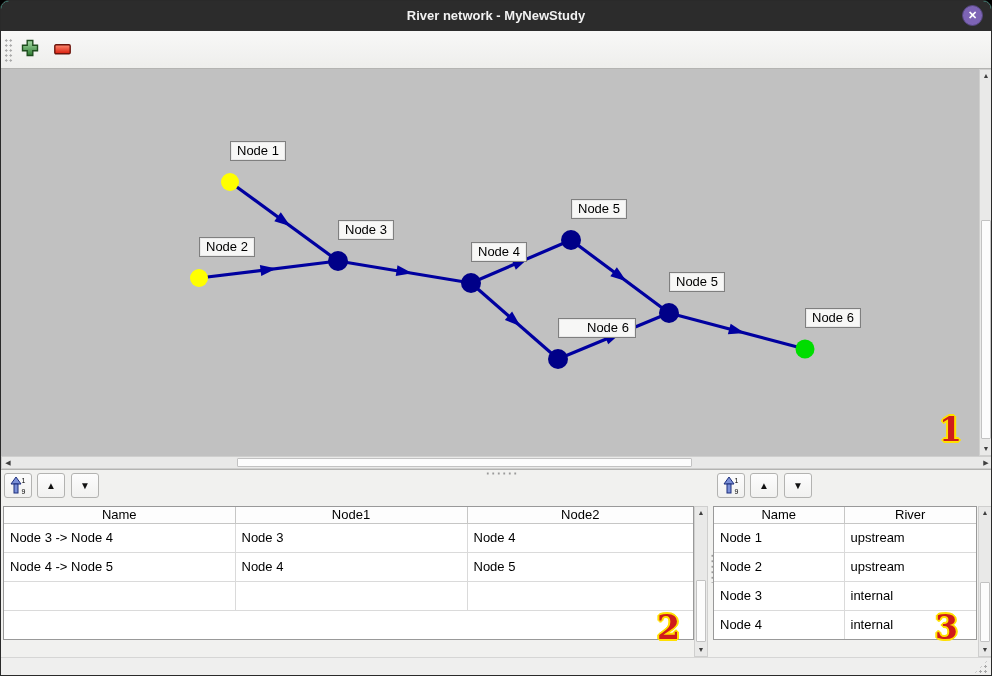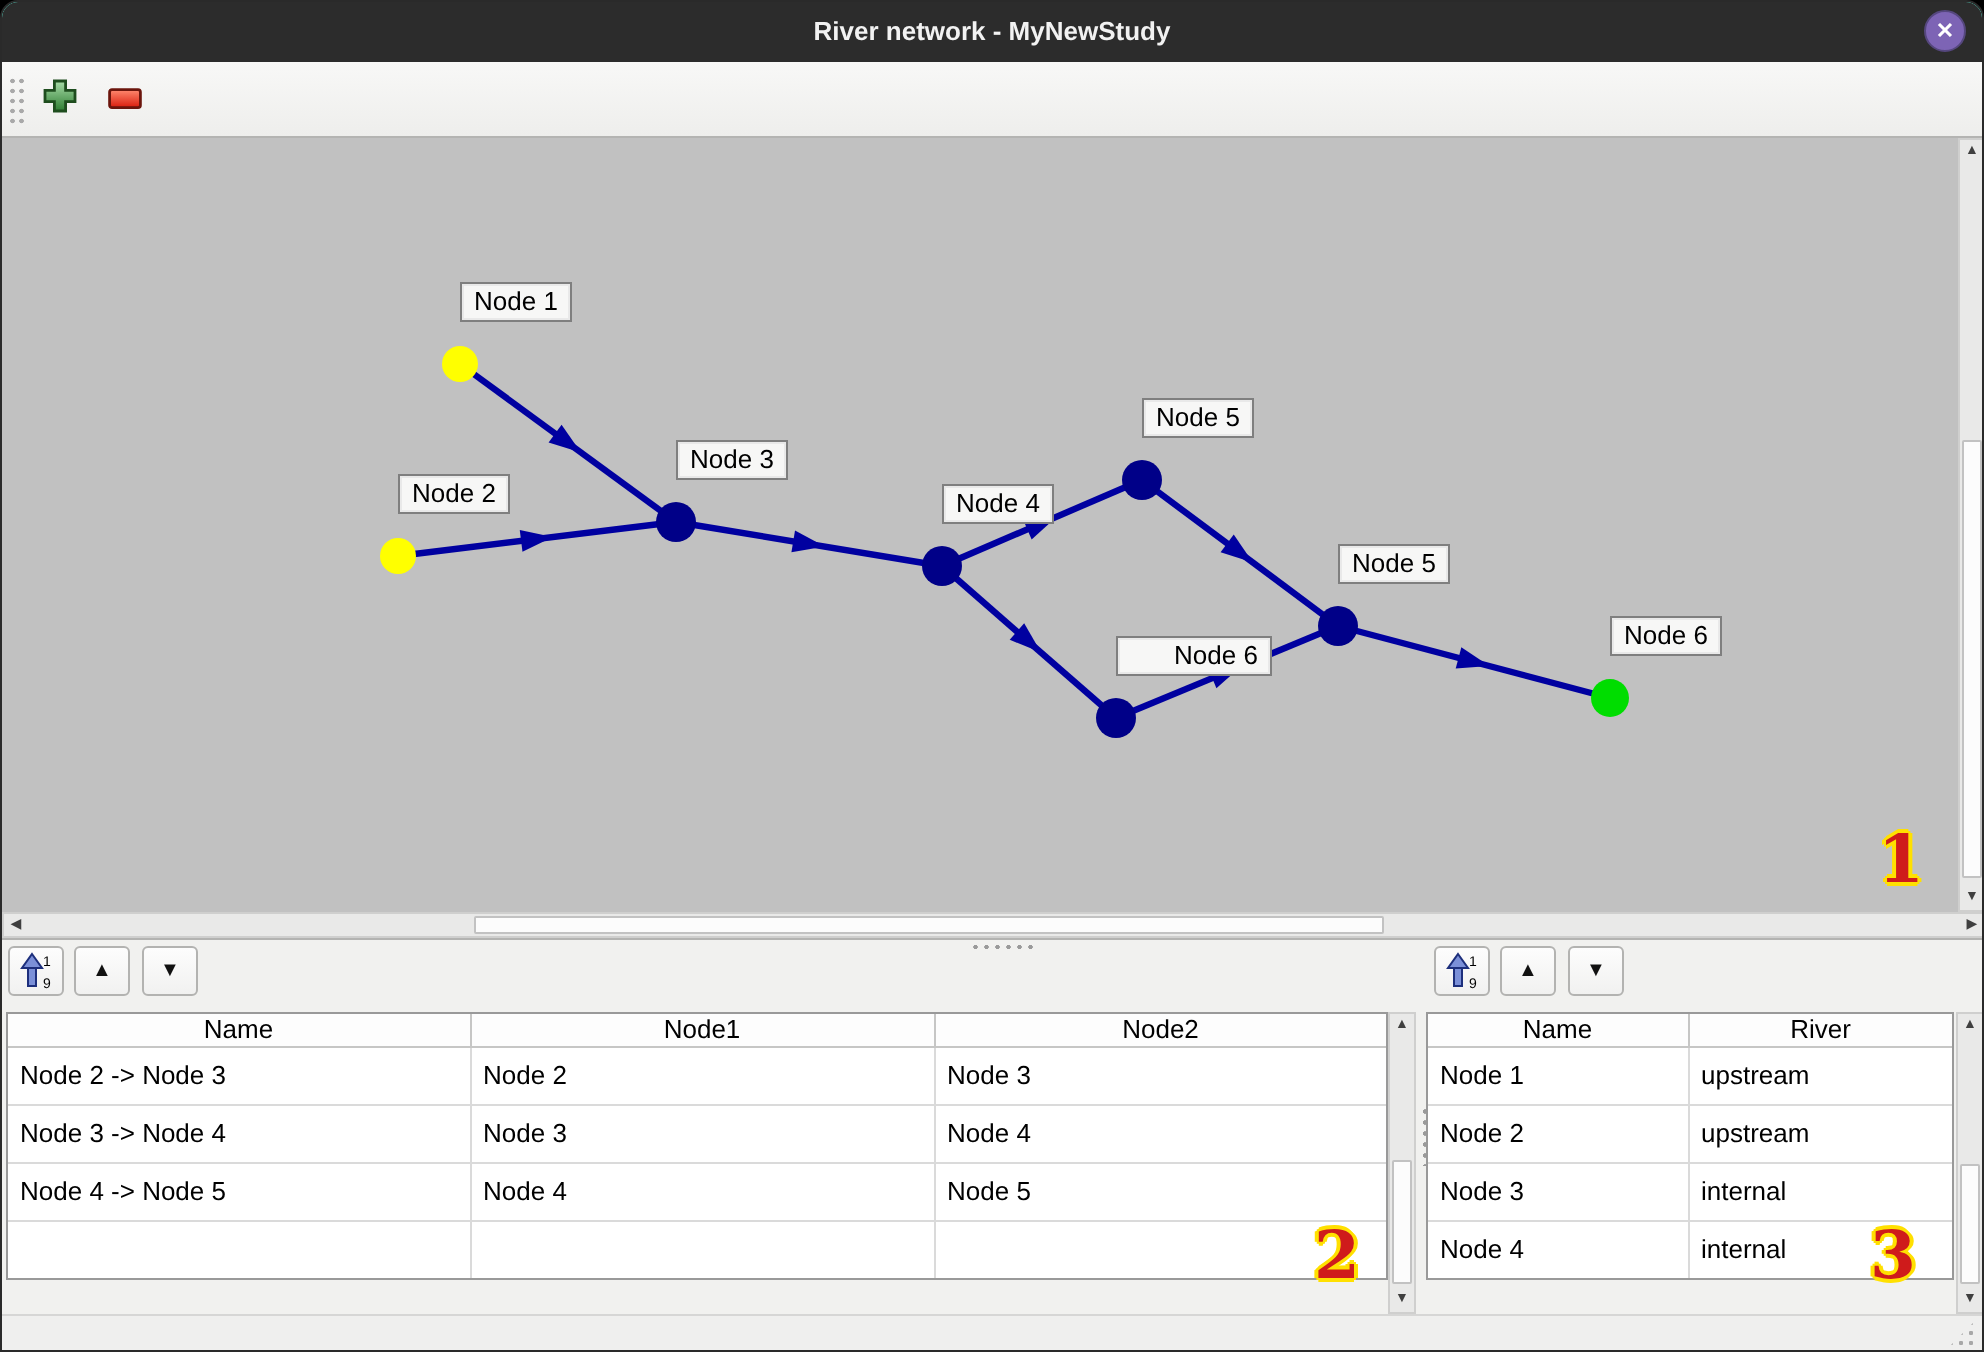--- a/index.html
+++ b/index.html
@@ -218,25 +218,20 @@
         </colgroup>
       <thead>
         <tr>
           <th>Name</th>
           <th>Node1</th>
           <th>Node2</th>
         </tr>
       </thead>
       <tbody>
         <tr>
-          <td>Node 2 -&gt; Node 3</td>
-          <td>Node 2</td>
-          <td>Node 3</td>
-        </tr>
-        <tr>
           <td>Node 3 -&gt; Node 4</td>
           <td>Node 3</td>
           <td>Node 4</td>
         </tr>
         <tr>
           <td>Node 4 -&gt; Node 5</td>
           <td>Node 4</td>
           <td>Node 5</td>
         </tr>
         <tr>

